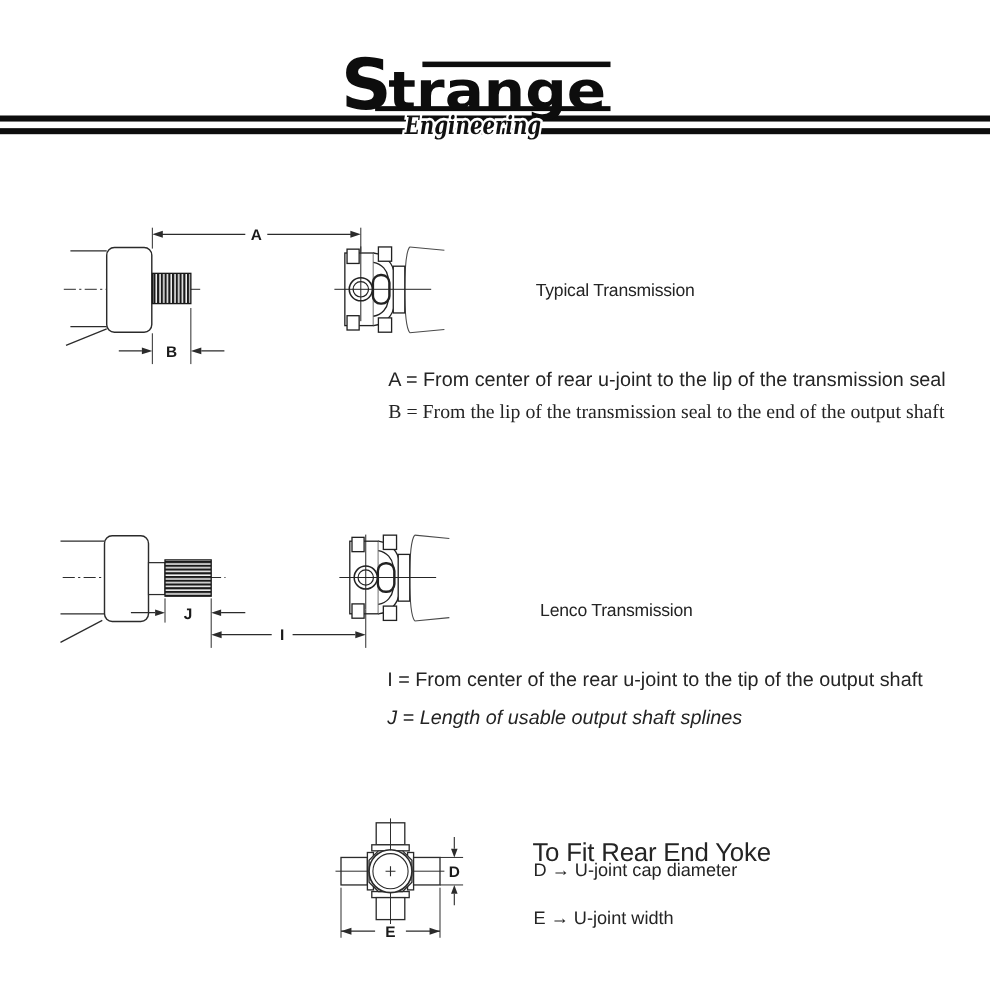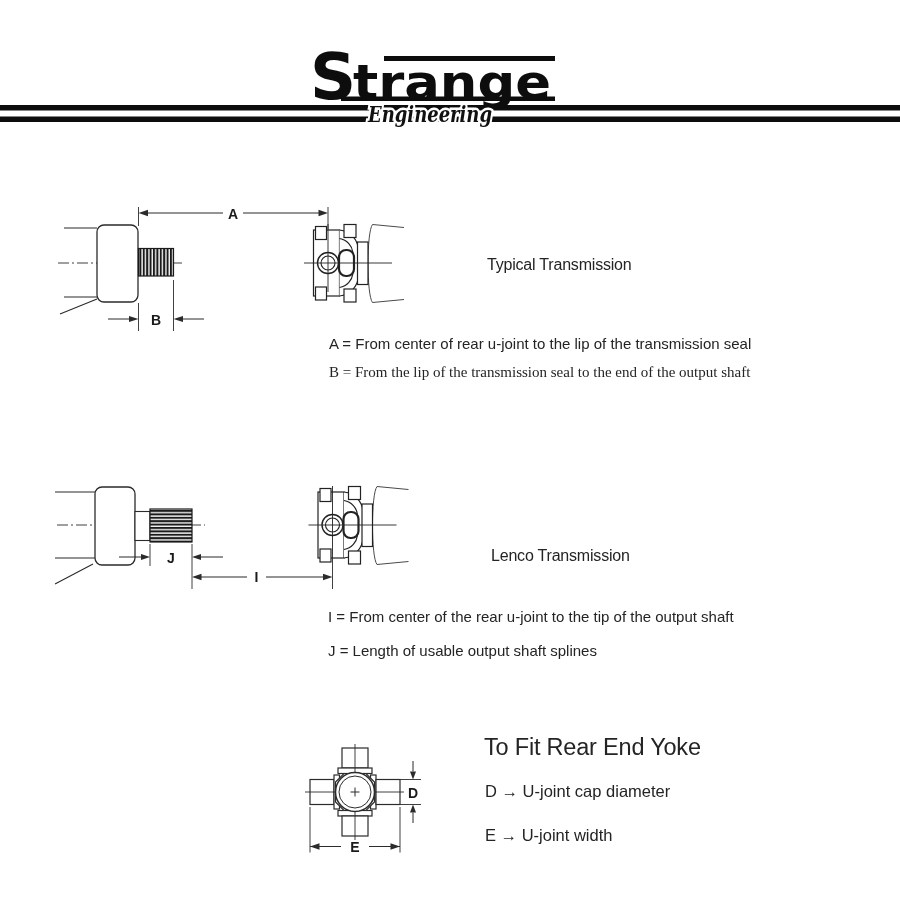--- a/index.html
+++ b/index.html
@@ -3,23 +3,23 @@
 <meta charset="utf-8">
 <style>
   html,body{margin:0;padding:0;}
   body{
     width:900px;height:900px;position:relative;background:#ffffff;overflow:hidden;
     font-family:"Liberation Sans", sans-serif;
   }
   #art{position:absolute;left:0;top:0;width:900px;height:900px;}
   .txt{position:absolute;color:#242424;white-space:nowrap;}
   .sec-title{font-size:16px;letter-spacing:-0.2px;}
-  .spec{font-size:15px;}
+  .spec{font-size:18px;margin-left:24px;}
   .spec-lg{font-size:16.5px;}
-  .t3{font-size:23.5px;}
+  .t3{font-size:23.5px;margin-top:28px;}
 </style>
 </head>
 <body>
 
 <svg id="art" viewBox="0 0 900 900" xmlns="http://www.w3.org/2000/svg">
   <defs>
     <pattern id="vsp" width="3.4" height="30" patternUnits="userSpaceOnUse">
       <rect width="3.4" height="30" fill="#f4f4f4"></rect>
       <rect width="2" height="30" fill="#1a1a1a"></rect>
     </pattern>
@@ -161,17 +161,17 @@
     </g>
   </g>
 </svg>
 
 <div class="txt sec-title" style="left:487px;top:256px;">Typical Transmission</div>
 <div class="txt spec" style="left:329px;top:335px;">A = From center of rear u-joint to the lip of the transmission seal</div>
 <div class="txt spec" style="left:329px;top:364px;font-family:Liberation Serif, serif;">B = From the lip of the transmission seal to the end of the output shaft</div>
 
 <div class="txt sec-title" style="left:491px;top:547px;">Lenco Transmission</div>
 <div class="txt spec" style="left:328px;top:608px;">I = From center of the rear u-joint to the tip of the output shaft</div>
-<div class="txt spec" style="left:328px;top:642px;">J = Length of usable output shaft splines</div>
+<div class="txt spec" style="left:328px;top:642px;font-style:italic;">J = Length of usable output shaft splines</div>
 
 <div class="txt sec-title t3" style="left:484px;top:734px;">To Fit Rear End Yoke</div>
 <div class="txt spec-lg" style="left:485px;top:782px;">D → U-joint cap diameter</div>
 <div class="txt spec-lg" style="left:485px;top:826px;">E → U-joint width</div>
 
 </body></html>

